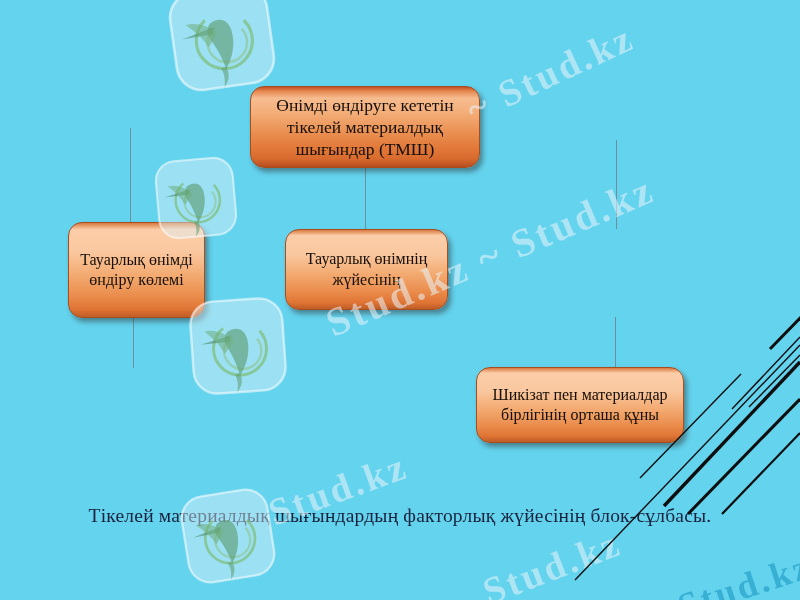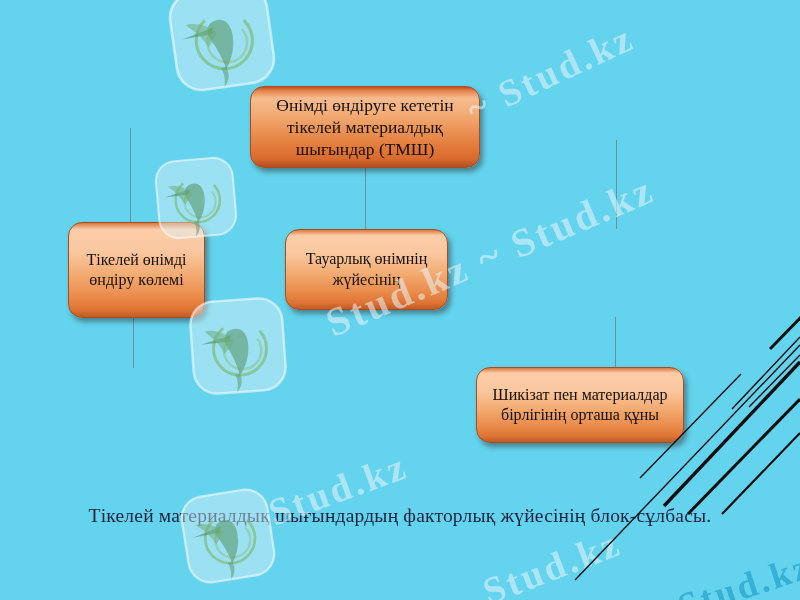--- a/index.html
+++ b/index.html
@@ -66,21 +66,21 @@
   </svg>
 
   <div class="connector" style="left:130px;top:128px;height:94px;"></div>
   <div class="connector" style="left:365px;top:168px;height:61px;"></div>
   <div class="connector" style="left:616px;top:140px;height:89px;"></div>
   <div class="connector" style="left:133px;top:318px;height:50px;"></div>
   <div class="connector" style="left:615px;top:317px;height:50px;"></div>
 
   <div class="node root" style="left:250px;top:86px;width:230px;height:82px;">Өнімді өндіруге кететін тікелей материалдық шығындар (ТМШ)</div>
 
-  <div class="node child" style="left:68px;top:222px;width:137px;height:96px;">Тікелей өнімді өндіру көлемі</div>
+  <div class="node child" style="left:68px;top:222px;width:137px;height:96px;">Тауарлық өнімді өндіру көлемі</div>
 
   <div class="node child" style="left:285px;top:229px;width:163px;height:81px;">Тауарлық өнімнің жүйесінің</div>
 
 
 
   <div class="node child" style="left:476px;top:367px;width:208px;height:76px;">Шикізат пен материалдар бірлігінің орташа құны</div>
 
   <div class="caption">Тікелей материалдық шығындардың факторлық жүйесінің блок-сұлбасы.</div>
 
   <svg class="logo-wm" style="left:170px;top:-14px;width:104px;height:104px;transform:rotate(-8deg);">

